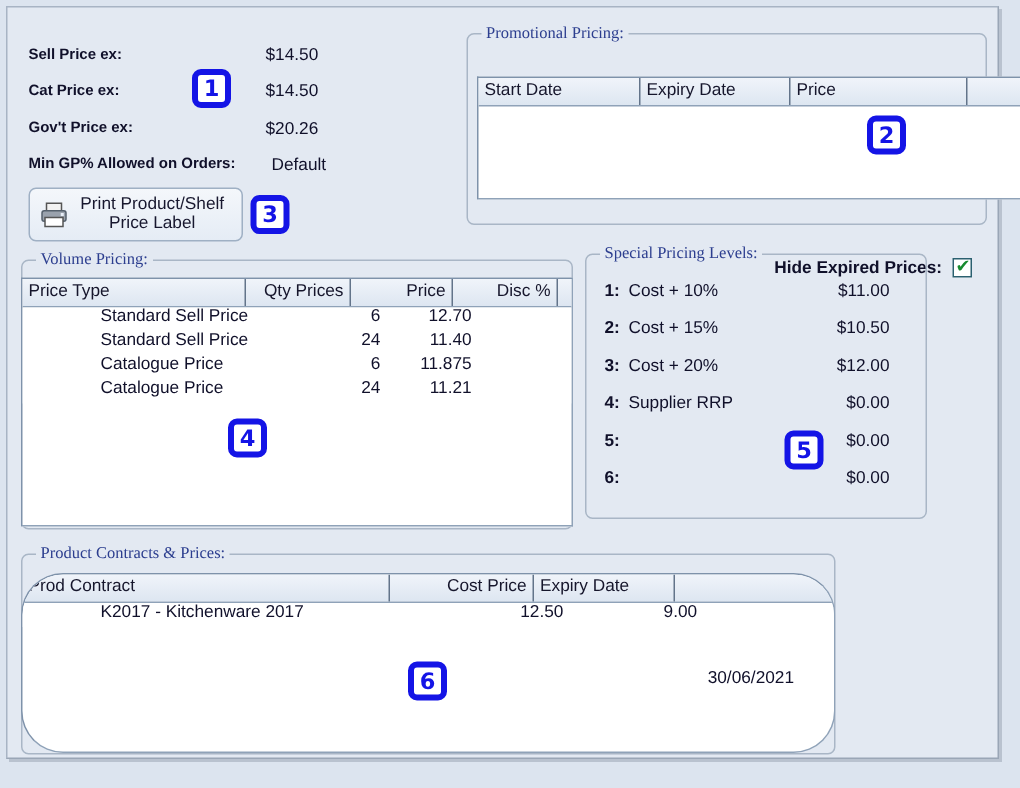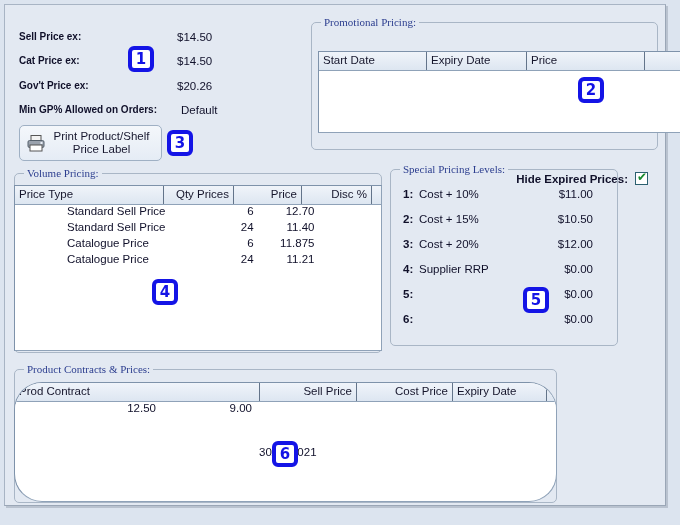--- a/index.html
+++ b/index.html
@@ -381,27 +381,27 @@
 
   <div class="badge" style="left:518px; top:282px;">5</div>
 
   <div class="groupbox" style="left:9px; top:364px; width:543px; height:134px;">
     <span class="gb-title">Product Contracts &amp; Prices:</span>
   </div>
 
   <div class="grid" style="left:9px; top:377px; width:543px; height:120px;border-radius:28px;">
     <div class="grid-header">
       <div class="hcell align-left" style="width:245px;">Prod Contract</div>
-      <div class="hcell align-right" style="width:97px;">Sell Price</div>
       <div class="hcell align-right" style="width:96px;">Cost Price</div>
       <div class="hcell align-left" style="width:94px;">Expiry Date</div>
       <div class="hcell last-strip" style="width:9px;"></div>
     </div>
     <div class="grid-body">
       <div class="grid-row">
+        <div class="cell align-left" style="width:245px;">K2017  - Kitchenware 2017</div>
         <div class="cell align-right" style="width:97px;">12.50</div>
         <div class="cell align-right" style="width:96px;">9.00</div>
         <div class="cell align-left" style="width:94px; padding-left:3px;margin-top:44px;">30/06/2021</div>
       </div>
     </div>
   </div>
 
   <div class="badge" style="left:267px; top:436px;">6</div>
 
 </div>

